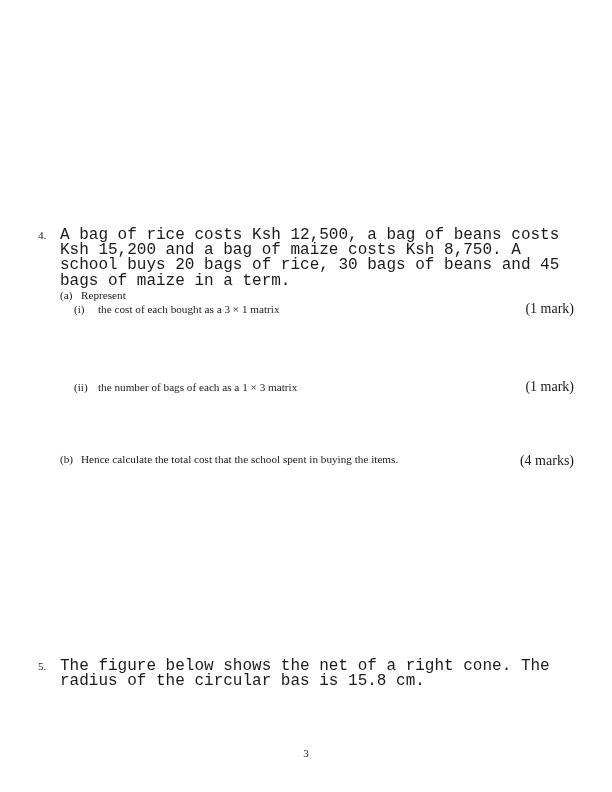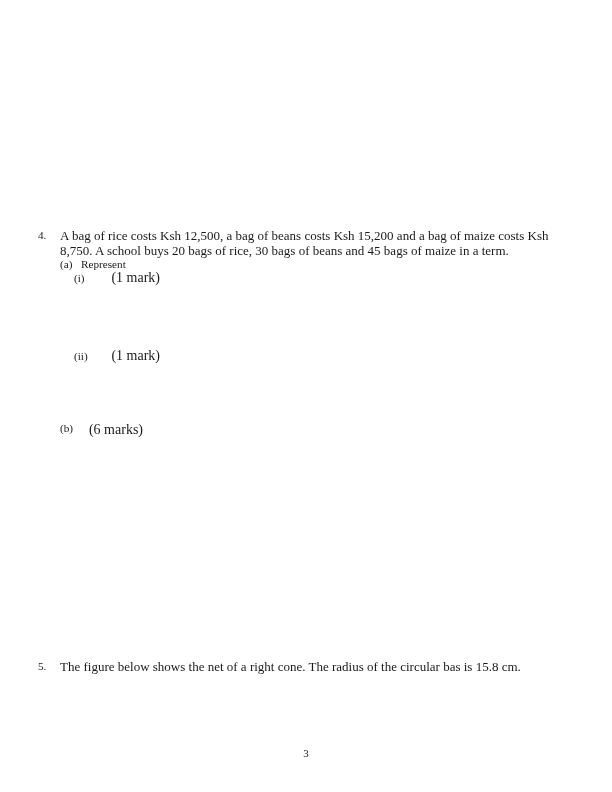--- a/index.html
+++ b/index.html
@@ -37,21 +37,22 @@
     align-items: flex-start;
     line-height: 15.2px;
   }
   .q-number {
     flex: 0 0 22px;
     font-size: 11.2px;
     text-align: left;
   }
   .q-body {
     flex: 1 1 auto;
-    font-size: 13px;
+    font-size: 16px;
+    font-family: Liberation Mono, monospace;
   }
   .q-stem {
     display: block;
     text-align: left;
     max-width: 521px;
   }
 
   
   .part {
     display: flex;
@@ -131,39 +132,42 @@
     <div class="part">
       <div class="part-label">(a)</div>
       <div class="part-text">
         <span class="ptext">Represent</span>
       </div>
     </div>
 
     <div class="subpart">
       <div class="subpart-label">(i)</div>
       <div class="subpart-text">
+        <span class="ptext">the cost of each bought as a 3 × 1 matrix</span>
         <span class="marks">(1 mark)</span>
       </div>
     </div>
 
     <div class="gap-sm"></div>
 
     <div class="subpart">
       <div class="subpart-label">(ii)</div>
       <div class="subpart-text">
+        <span class="ptext">the number of bags of each as a 1 × 3 matrix</span>
         <span class="marks">(1 mark)</span>
       </div>
     </div>
 
     <div class="gap-md"></div>
 
     <div class="part">
       <div class="part-label">(b)</div>
       <div class="part-text">
-        <span class="marks">(6 marks)</span>
+        <span class="ptext">Hence calculate the total cost that the school spent in buying the items.</span>
+        <span class="marks">(4 marks)</span>
       </div>
     </div>
 
   </div>
 
   <div class="question" id="question-5">
     <div class="q-row">
       <div class="q-number">5.</div>
       <div class="q-body">
         <span class="q-stem">The figure below shows the net of a right cone. The radius of the circular bas is 15.8 cm.</span>

